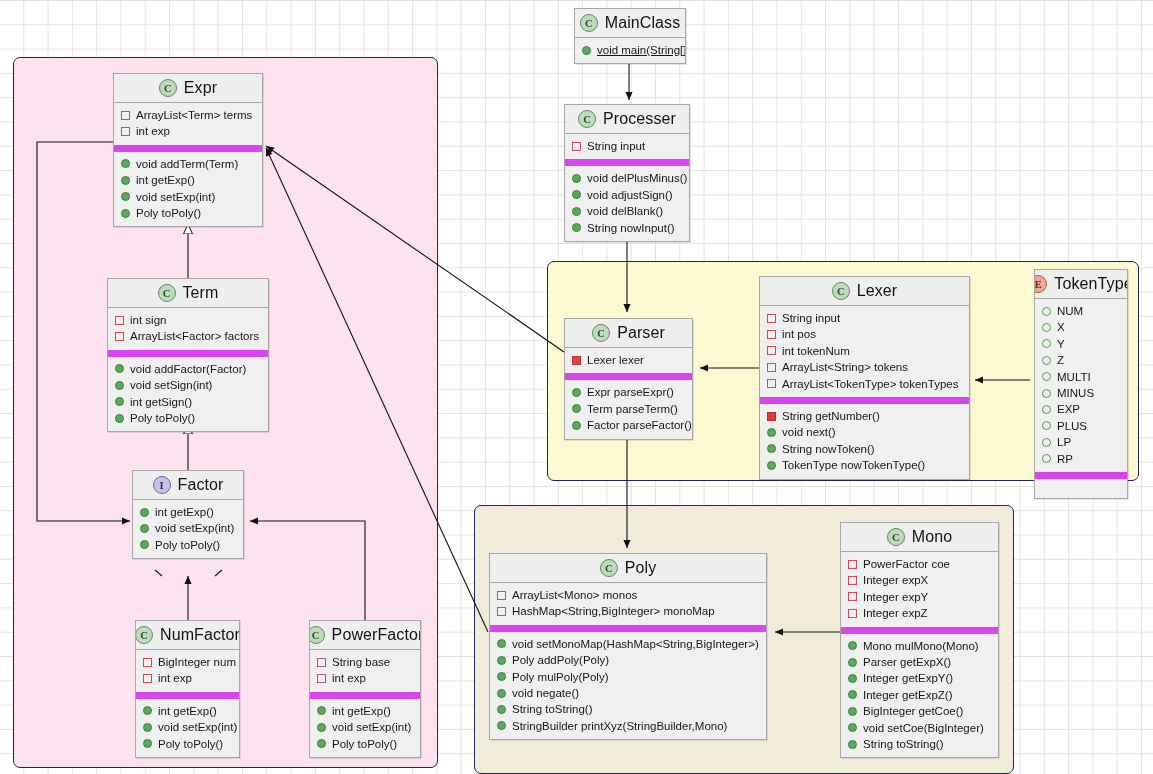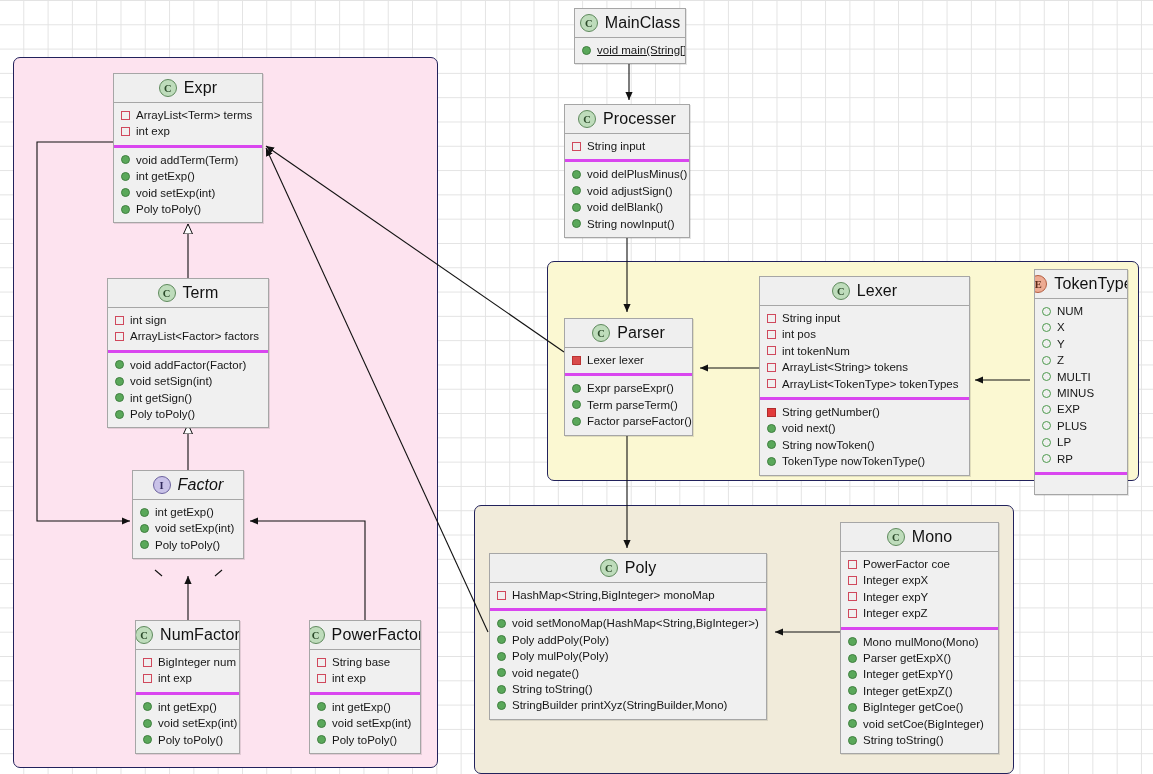--- a/index.html
+++ b/index.html
@@ -29,23 +29,23 @@
     box-shadow:1px 1px 0 rgba(0,0,0,0.10);
     font-size:11.5px;color:#1a1a1a;
     overflow:hidden;
   }
   .uml .hdr{
     display:flex;align-items:center;justify-content:center;
     gap:7px;height:28px;background:#efefef;
     border-bottom:1px solid #a6a6a6;
   }
   .uml .hdr .nm{font-size:16px;color:#111;letter-spacing:.1px;}
-  .uml .hdr .nm.italic{font-style:italic;}
+  .uml .hdr .nm.italic{}
   .sect{padding:4px 0 5px 0;}
-  .sect + .sect{border-top:3px solid #d946ef;}
+  .sect + .sect{border-top:7px solid #d946ef;}
   .sect.empty{min-height:10px;}
   .row{display:flex;align-items:center;gap:6px;padding:0 7px;height:16.4px;white-space:nowrap;}
   .row .txt{font-size:11.5px;line-height:16.4px;color:#161616;}
 
   
   .mk{flex:0 0 auto;width:7px;height:7px;display:inline-block;}
   .mk.field{border:1.4px solid #d0485c;background:transparent;}
   .mk.field-filled{background:#d94b4b;border:1px solid #b33;}
   .mk.meth{border-radius:50%;background:#5aa85a;border:1px solid #3f7f3f;}
   .mk.meth-priv{background:#e23b3b;border:1px solid #b02b2b;width:7px;height:7px;border-radius:0;}
@@ -441,20 +441,24 @@
 </div>
 
 <div class="uml" style="left:489px; top:553px; width:278px;">
   <div class="hdr">
     <span class="badge c">C</span>
     <span class="nm">Poly</span>
   </div>
   <div class="sect">
     <div class="row">
         <span class="mk field"></span>
+        <span class="txt">ArrayList&lt;Mono&gt; monos</span>
+      </div>
+    <div class="row">
+        <span class="mk field"></span>
         <span class="txt">HashMap&lt;String,BigInteger&gt; monoMap</span>
       </div>
   </div>
   <div class="sect">
     <div class="row">
         <span class="mk meth"></span>
         <span class="txt">void setMonoMap(HashMap&lt;String,BigInteger&gt;)</span>
       </div>
     <div class="row">
         <span class="mk meth"></span>

